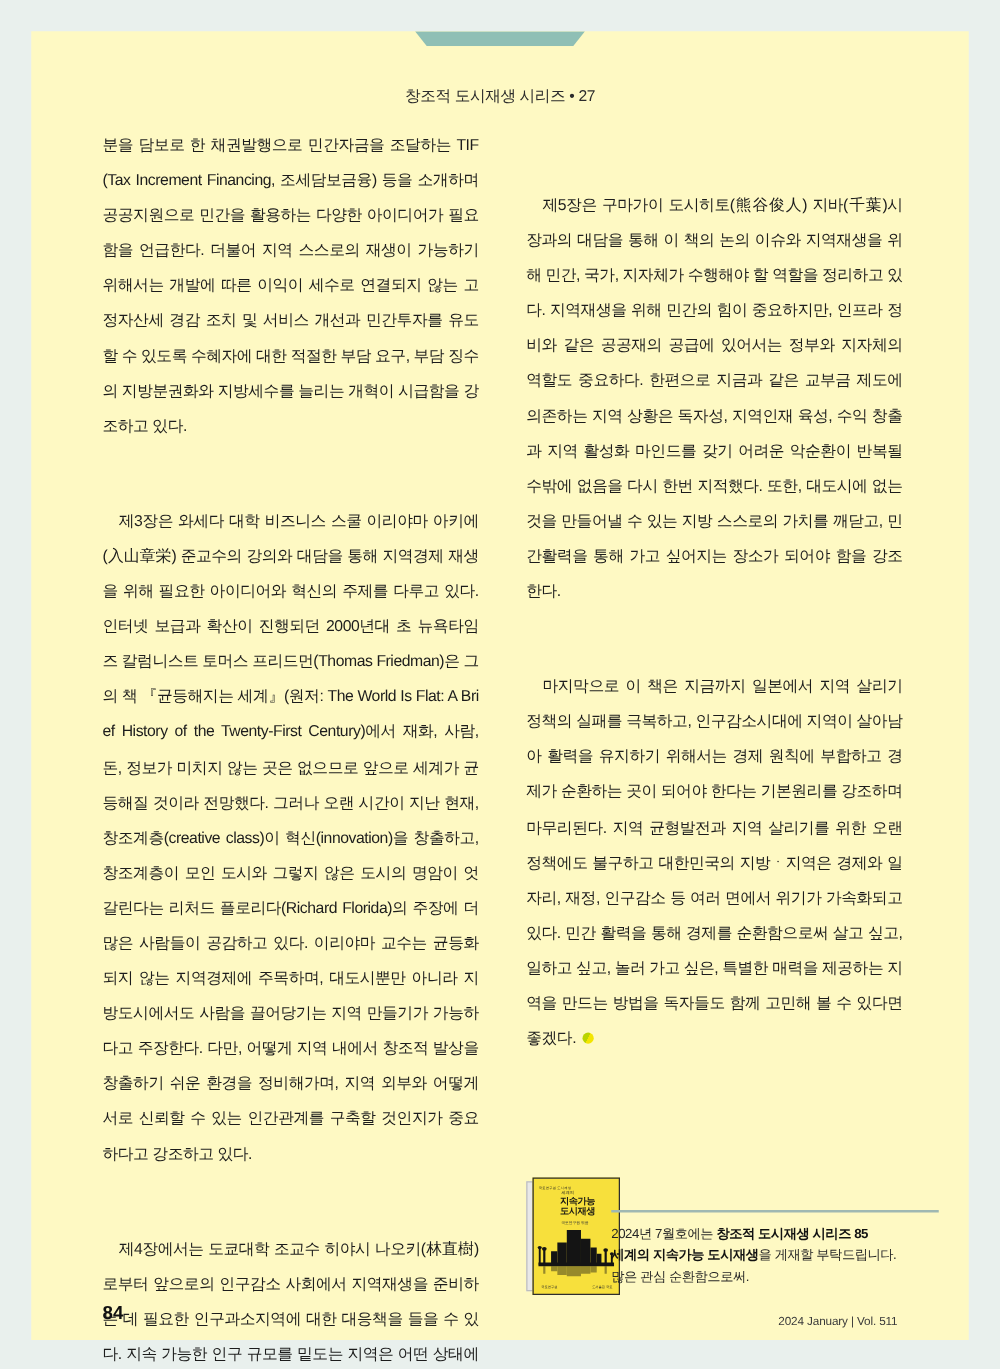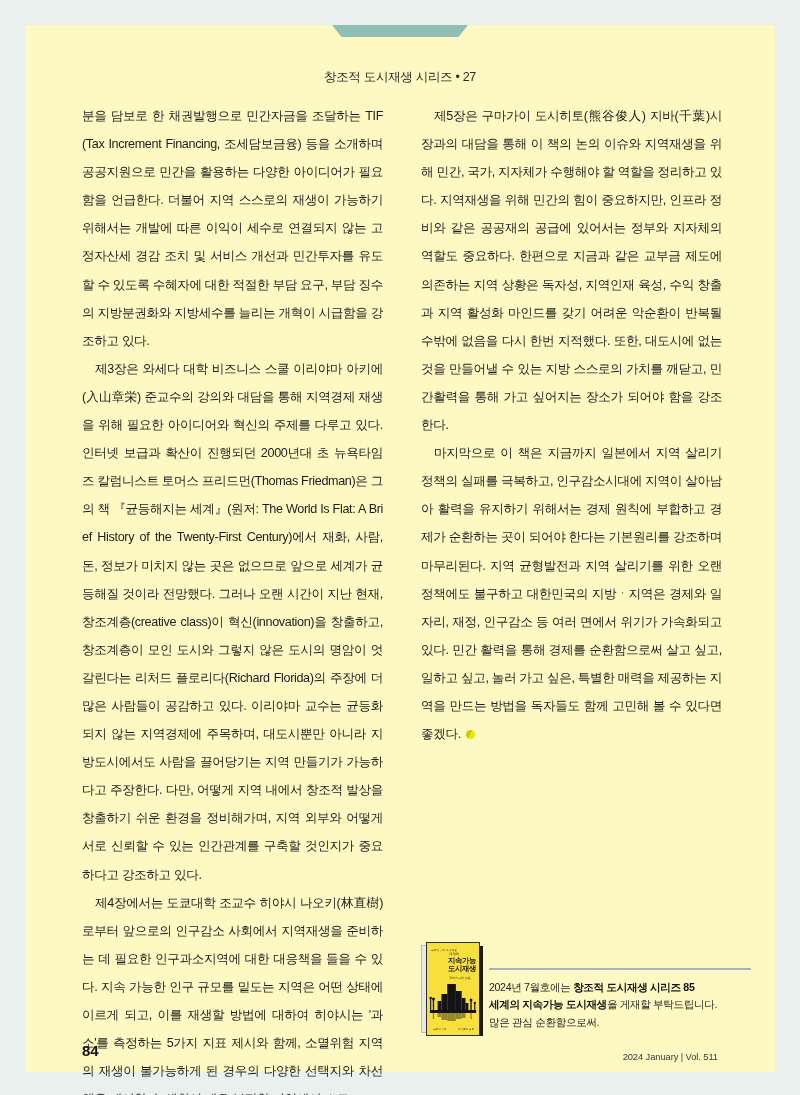--- a/index.html
+++ b/index.html
@@ -58,20 +58,21 @@
     line-height: 28.1px;
     color: #1c1c1c;
     letter-spacing: -0.35px;
     margin: 0;
     text-align: justify;
     text-justify: inter-character;
     word-break: break-all;
   }
   .para.indent {
     text-indent: 13px;
+    margin-top: 48px;
   }
   .endmark {
     display: inline-block;
     width: 9px;
     height: 9px;
     margin-left: 5px;
     vertical-align: -1px;
     border-radius: 50%;
     background: linear-gradient(115deg, #b9d400 0%, #b9d400 48%, #f3e500 49%, #f3e500 100%);
   }
@@ -97,21 +98,21 @@
     width: 6px;
     height: 88px;
     background: #e8e8e8;
     border: 1px solid #bdbdbd;
     box-sizing: border-box;
   }
   .book-front {
     position: absolute;
     left: 5px;
     top: 0;
-    width: 54px;
+    width: 70px;
     height: 94px;
     background: #f7e03c;
     border: 1px solid #2e2e2e;
     box-sizing: border-box;
     overflow: hidden;
   }
   .book-shadow {
     position: absolute;
     left: 57px;
     top: 4px;

